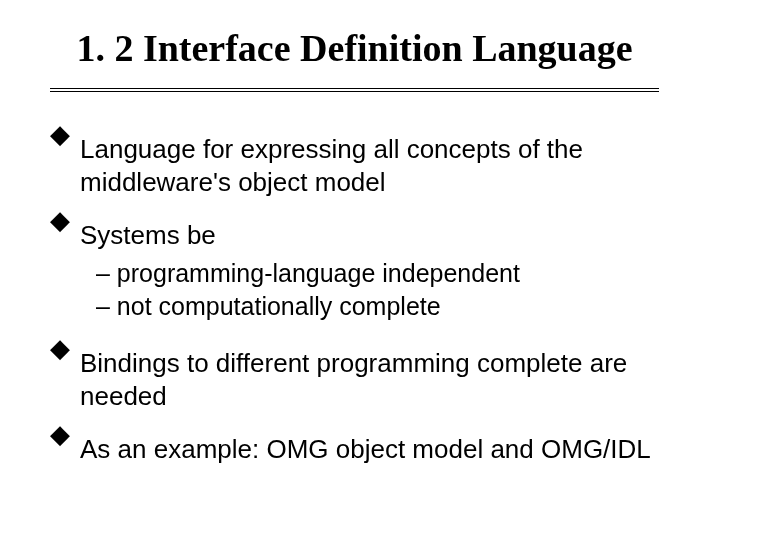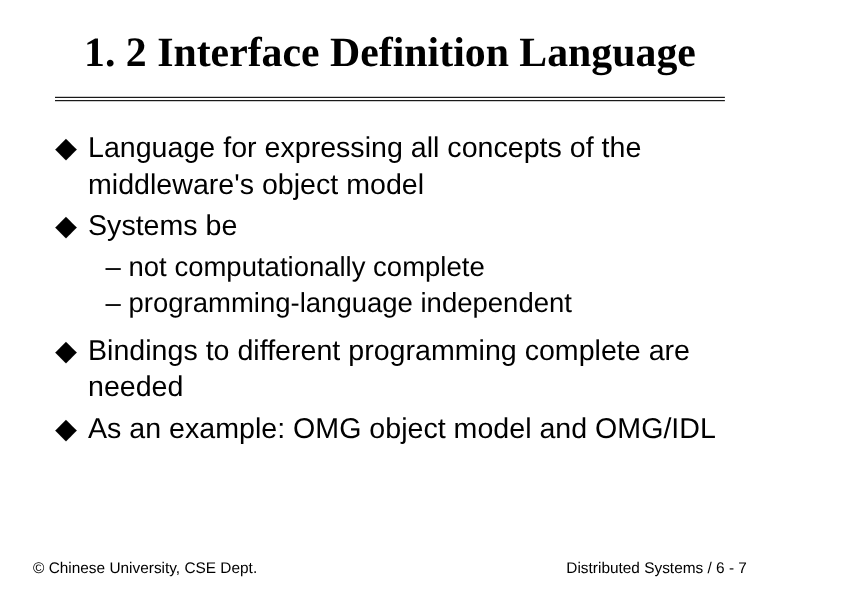--- a/index.html
+++ b/index.html
@@ -3,21 +3,21 @@
 <meta charset="utf-8">
 <style>
   * { margin: 0; padding: 0; box-sizing: border-box; }
   html, body { width: 780px; height: 540px; background: #fff; font-family: Arial, Helvetica, sans-serif; color: #000; }
   .slide { width: 709px; height: 540px; position: relative; padding: 20px 50px 0 50px; }
   .title { font-family: "Times New Roman", Times, serif; font-size: 38px; text-align: center; margin-top: 6px; margin-bottom: 18px; }
   .rule { border: none; border-top: 4px double #000; margin: 0 0 26px 0; }
   .content { font-size: 26px; line-height: 1.25; }
   .bullet-item { display: flex; margin-bottom: 6px; }
   .bullet-mark { flex: 0 0 auto; margin-right: 10px; }
-  .bullet-text { flex: 1 1 auto; }
+  .bullet-text { flex: 1 1 auto; margin-top: 15px; }
   .sublist { margin: 2px 0 10px 46px; font-size: 25px; }
   .sub-item { margin-bottom: 2px; }
   .footer { position: absolute; bottom: 16px; left: 30px; right: 30px; display: flex; justify-content: space-between; font-size: 14px; }
 </style>
 </head>
 <body>
 
 <div class="slide">
   <h1 class="title">1. 2 Interface Definition Language</h1>
   <hr class="rule">
@@ -26,32 +26,28 @@
     <div class="bullet-item">
       <span class="bullet-mark">◆</span>
       <span class="bullet-text">Language for expressing all concepts of the middleware's object model</span>
     </div>
     <div class="bullet-item">
       <span class="bullet-mark">◆</span>
       <span class="bullet-text">Systems be</span>
     </div>
 
     <div class="sublist">
+      <div class="sub-item">– programming-language independent</div>
       <div class="sub-item">– not computationally complete</div>
-      <div class="sub-item">– programming-language independent</div>
     </div>
 
     <div class="bullet-item">
       <span class="bullet-mark">◆</span>
       <span class="bullet-text">Bindings to different programming complete are needed</span>
     </div>
     <div class="bullet-item">
       <span class="bullet-mark">◆</span>
       <span class="bullet-text">As an example: OMG object model and OMG/IDL</span>
     </div>
 
   </div>
 
-  <div class="footer">
-    <span>© Chinese University, CSE Dept.</span>
-    <span>Distributed Systems / 6 - 7</span>
-  </div>
 </div>
 
 </body></html>

